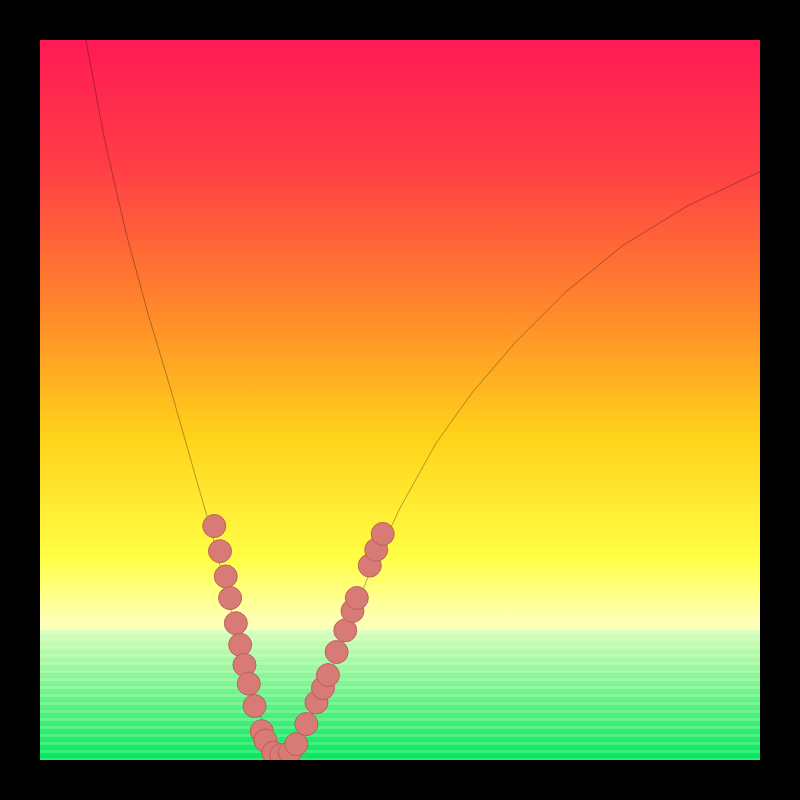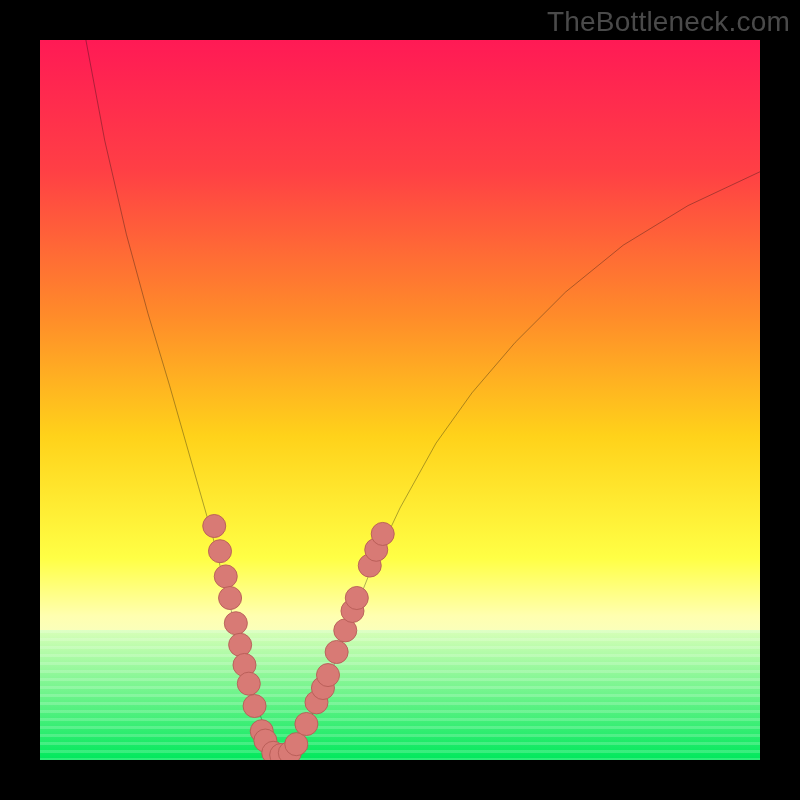--- a/index.html
+++ b/index.html
@@ -52,21 +52,20 @@
     font-weight: 400;
     letter-spacing: 0.2px;
     user-select: none;
   }
 </style>
 </head>
 <body>
 
 <div class="stage">
 
-  <div class="watermark">TheBottleneck.com</div>
 
   <div class="plot-area">
     <div class="gradient-bg" id="gradient-bg" style="background: linear-gradient(rgb(255, 26, 85) 0%, rgb(255, 63, 69) 18%, rgb(255, 138, 42) 38%, rgb(255, 210, 26) 55%, rgb(255, 255, 69) 72%, rgb(255, 255, 176) 80%, rgb(240, 255, 208) 86%, rgb(0, 232, 92) 100%);"></div>
 
     <div class="green-strip" id="green-strip" style="top: 82%; height: 18%; background: repeating-linear-gradient(rgba(255, 255, 255, 0.18) 0px, rgba(255, 255, 255, 0.18) 3px, rgba(255, 255, 255, 0) 3px, rgba(255, 255, 255, 0) 8px), linear-gradient(rgb(216, 255, 184) 0%, rgb(0, 232, 92) 100%);"></div>
 
     <svg class="curve" id="curve-svg" viewBox="0 0 100 100" preserveAspectRatio="none">
         <path d="M6.00 -2.00 L9.00 14.00 L12.00 27.00 L15.00 38.00 L18.00 48.00 L20.00 55.00 L22.00 62.00 L24.00 69.00 L25.50 75.00 L27.00 81.00 L28.50 87.00 L30.00 92.00 L31.50 96.50 L33.00 99.20 L34.50 99.20 L36.50 96.50 L40.00 89.00 L43.00 81.00 L46.00 73.50 L50.00 65.00 L55.00 56.00 L60.00 49.00 L66.00 42.00 L73.00 35.00 L81.00 28.50 L90.00 23.00 L100.00 18.30" fill="none" stroke="#111111" stroke-width="0.35" stroke-linecap="round" stroke-linejoin="round" vector-effect="non-scaling-stroke"></path>
         <circle cx="24.2" cy="67.5" r="1.6" fill="#d87a75" stroke="#b55a55" stroke-width="0.12"></circle>
         <circle cx="25" cy="71" r="1.6" fill="#d87a75" stroke="#b55a55" stroke-width="0.12"></circle>

